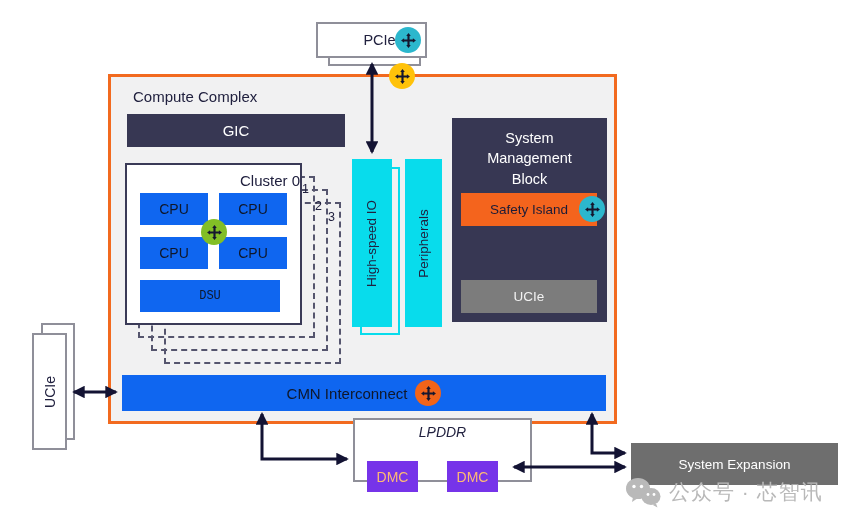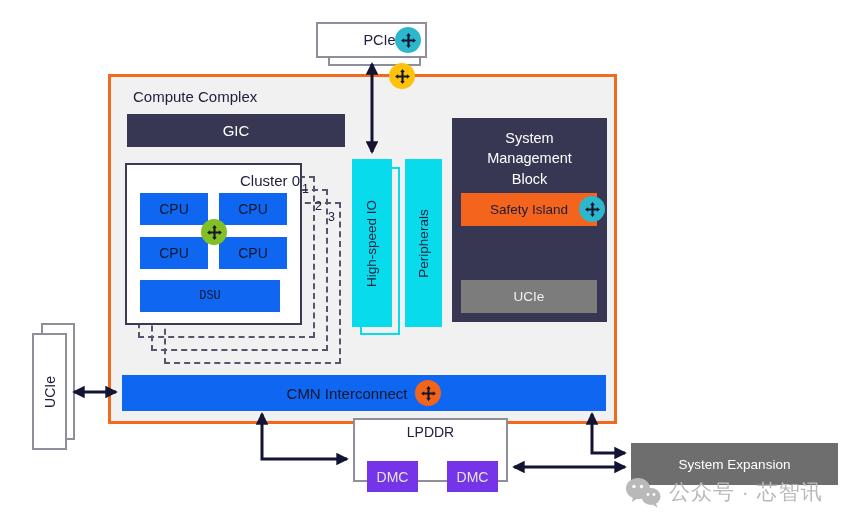--- a/index.html
+++ b/index.html
@@ -4,21 +4,21 @@
 <style>
   html,body{margin:0;padding:0;background:#fff;}
   .canvas{position:relative;width:860px;height:526px;background:#ffffff;overflow:hidden;
     font-family:"Liberation Sans","DejaVu Sans",sans-serif;color:var(--text_navy,#21213F);}
   .abs{position:absolute;box-sizing:border-box;}
   .center{display:flex;align-items:center;justify-content:center;}
   .white-box{background:#fff;border:2px solid var(--box_border_gray,#8F8F99);}
   .navy-box{background:var(--navy,#373753);color:#fff;}
   .blue-box{background:var(--blue,#0F66F0);color:#0f172a;}
   .cyan-bar{background:var(--cyan,#08DCEC);}
-  .purple-box{background:var(--purple,#7634E9);color:#e5e5e5;}
+  .purple-box{background:var(--purple,#7634E9);color:#fdba74;}
   .dashed-box{border:2px dashed var(--dashed,#55556E);background:transparent;}
   .vtext{transform:rotate(-90deg);white-space:nowrap;font-size:13.5px;color:var(--text_navy,#21213F);}
   .badge{width:26px;height:26px;border-radius:50%;display:flex;align-items:center;justify-content:center;flex:0 0 auto;}
   .badge svg{width:17px;height:17px;}
   .badge-teal{background:var(--badge_teal,#2CB7CD);}
   .badge-green{background:var(--badge_green,#82BE26);}
   .badge-yellow{background:var(--badge_yellow,#FFC20A);}
   .badge-orange{background:var(--badge_orange,#F26419);}
   .stack-num{position:absolute;font-size:12.5px;color:var(--text_navy,#21213F);}
   .smb-row{position:absolute;height:33px;width:136px;display:flex;align-items:center;justify-content:center;
@@ -119,21 +119,21 @@
     <svg viewBox="0 0 24 24">
         <path fill="var(--badge_glyph,#16162E)" d="M12 1.5 L15.2 5.8 L13.5 5.8 L13.5 10.5 L18.2 10.5 L18.2 8.8 L22.5 12 L18.2 15.2 L18.2 13.5 L13.5 13.5 L13.5 18.2 L15.2 18.2 L12 22.5 L8.8 18.2 L10.5 18.2 L10.5 13.5 L5.8 13.5 L5.8 15.2 L1.5 12 L5.8 8.8 L5.8 10.5 L10.5 10.5 L10.5 5.8 L8.8 5.8 Z"></path>
       </svg>
   </div>
 
   <div class="abs white-box" style="left:41px;top:323px;width:34px;height:117px;z-index:2;"></div>
   <div class="abs white-box center" style="left:32px;top:333px;width:35px;height:117px;z-index:3;">
     <span class="vtext" style="font-size:14px;">UCIe</span>
   </div>
 
-  <div class="abs white-box" style="left:353px;top:418px;width:155px;height:64px;z-index:3;">
+  <div class="abs white-box" style="left:353px;top:418px;width:179px;height:64px;z-index:3;font-style:italic;">
     <div style="text-align:center;margin-top:4px;font-size:14px;">LPDDR</div>
   </div>
   <div class="abs purple-box center" style="left:367px;top:461px;width:51px;height:31px;font-size:14px;z-index:4;">
     <span>DMC</span>
     </div>
   <div class="abs purple-box center" style="left:447px;top:461px;width:51px;height:31px;font-size:14px;z-index:4;">
     <span>DMC</span>
     </div>
 
   <div class="abs center" style="left:631px;top:443px;width:207px;height:42px;background:var(--expansion_gray,#6E6E6E);color:#fff;font-size:13.5px;z-index:3;">

